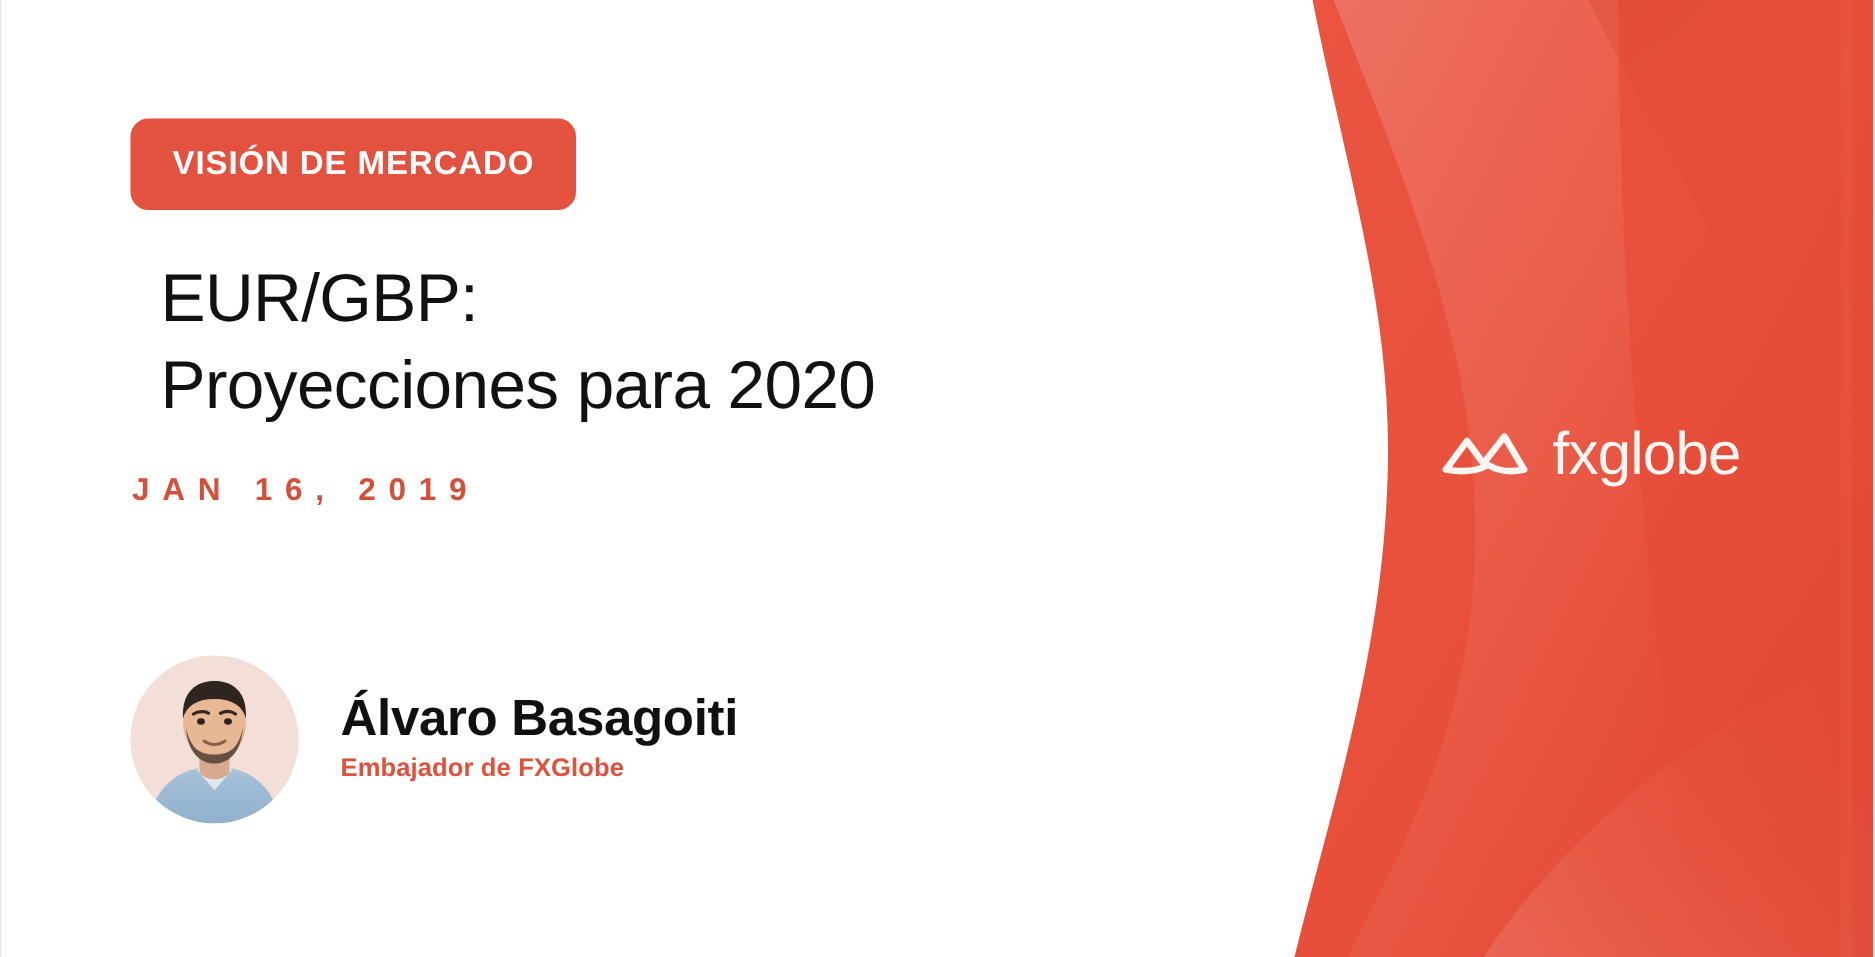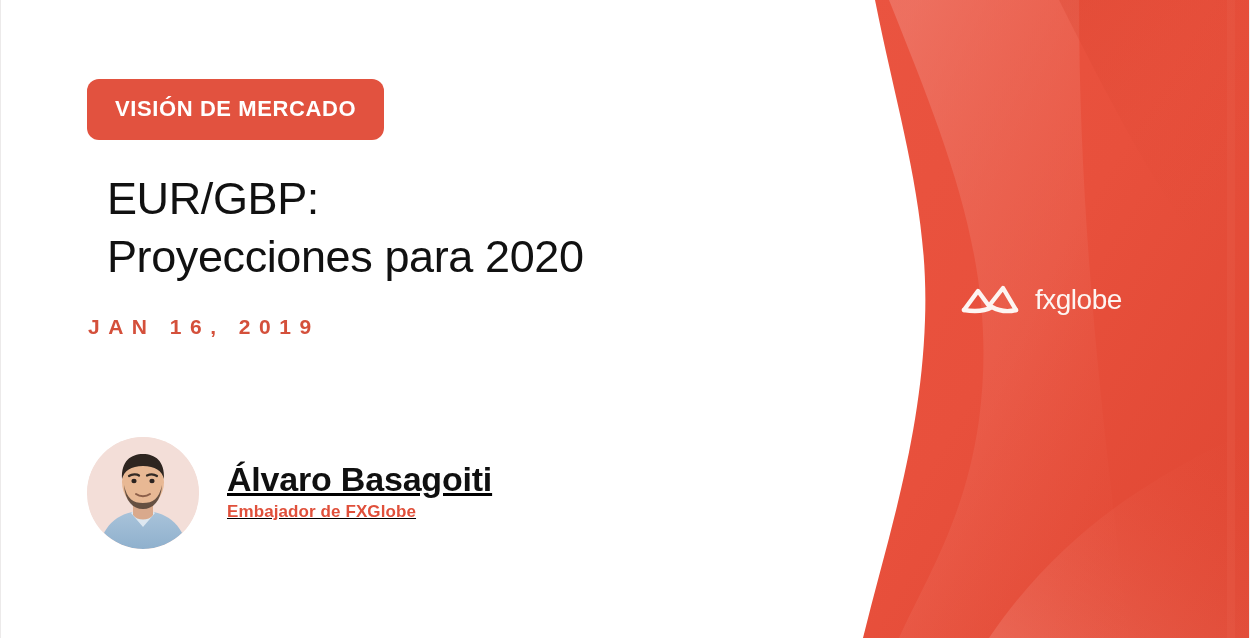--- a/index.html
+++ b/index.html
@@ -52,21 +52,21 @@
     z-index: 5;
   }
   .logo-mark {
     width: 58px;
     height: 34px;
     display: block;
     flex: none;
   }
   .logo-word {
     color: #fdf5f2;
-    font-size: 28px;
+    font-size: 40px;
     font-weight: 400;
     letter-spacing: -0.5px;
     line-height: 1;
     white-space: nowrap;
   }
 
   
   .content {
     position: absolute;
     left: 86px;
@@ -141,21 +141,20 @@
     position: relative;
   }
   .avatar svg { display: block; width: 112px; height: 112px; }
 
   .author-text {
     display: flex;
     flex-direction: column;
     justify-content: center;
     gap: 7px;
     padding-bottom: 4px;
-    text-decoration: underline;
   }
   .author-name {
     color: #101010;
     font-size: 34px;
     font-weight: 700;
     line-height: 1;
     letter-spacing: -0.2px;
     white-space: nowrap;
   }
   .author-role {

